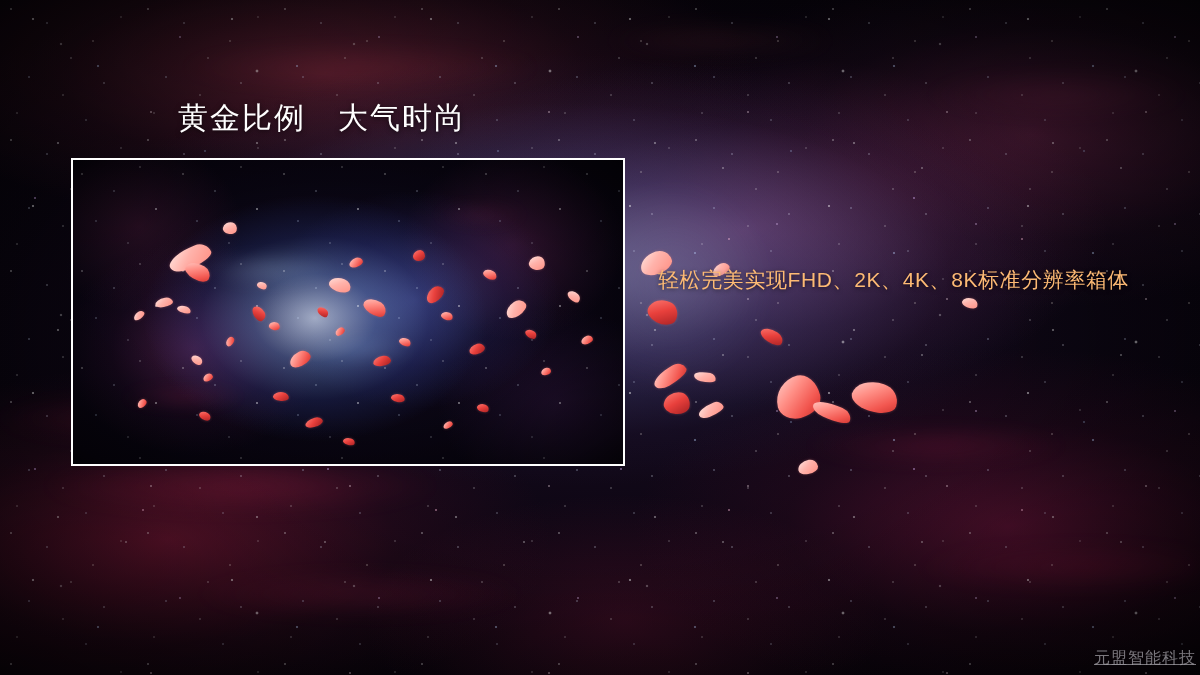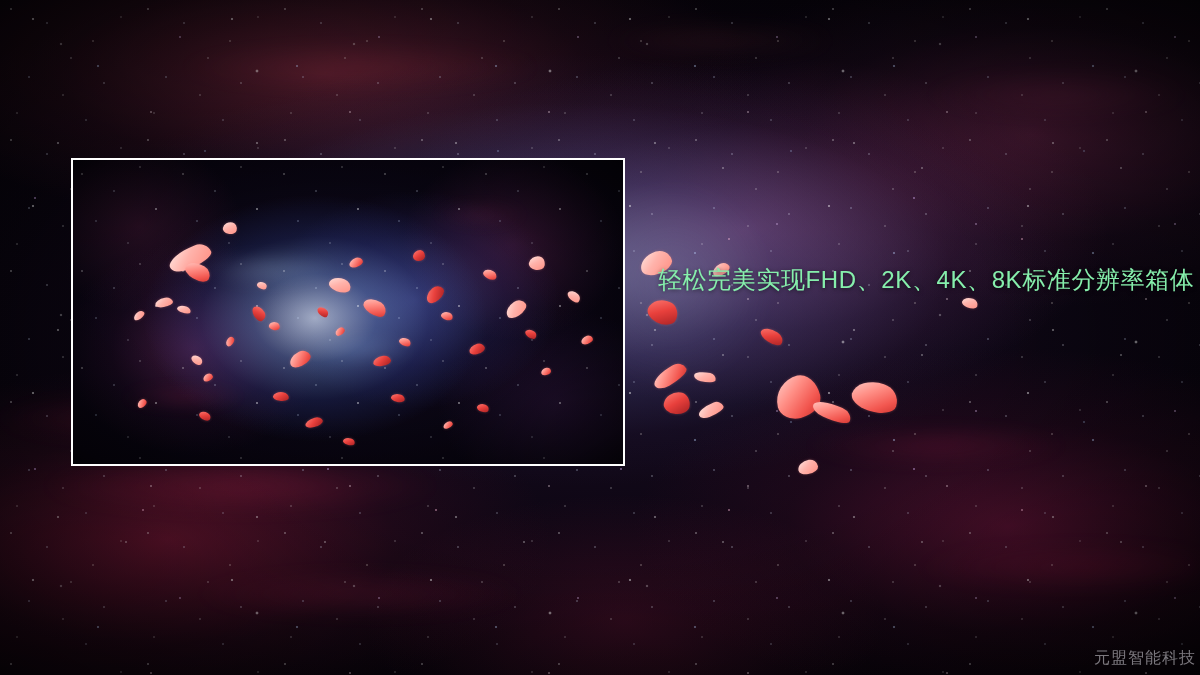--- a/index.html
+++ b/index.html
@@ -190,36 +190,37 @@
     text-shadow: 0 1px 5px rgba(0,0,0,0.65);
   }
 
   #body-copy {
     position: absolute;
     left: 658px;
     top: 258px;
     width: 500px;
   }
   .body-line {
-    color: #86efac;
-    font-size: 24px;
+    color: #fdba74;
+    font-size: 21px;
     line-height: 43px;
     letter-spacing: 0.6px;
     white-space: nowrap;
     text-shadow: 0 1px 4px rgba(0,0,0,0.60);
   }
 
   #watermark {
     position: absolute;
     right: 4px;
     bottom: 6px;
     font-size: 16px;
     letter-spacing: 1px;
     color: rgba(168,165,172,0.72);
     white-space: nowrap;
+    text-decoration: underline;
   }
 </style>
 </head>
 <body>
 
 <div id="slide">
 
   <div class="bg-layer bg-base"></div>
   <div class="bg-layer bg-wisps"></div>
   <div class="bg-layer bg-core-glow"></div>
@@ -237,20 +238,21 @@
       <div class="petal pale slim" style="left: 698px; top: 404px; width: 26px; height: 12px; transform: rotate(-22deg);"></div>
       <div class="petal" style="left: 776px; top: 376px; width: 44px; height: 42px; transform: rotate(-14deg);"></div>
       <div class="petal slim" style="left: 812px; top: 404px; width: 40px; height: 16px; transform: rotate(24deg);"></div>
       <div class="petal" style="left: 852px; top: 382px; width: 46px; height: 30px; transform: rotate(18deg);"></div>
       <div class="petal pale" style="left: 798px; top: 460px; width: 20px; height: 14px; transform: rotate(-10deg);"></div>
       <div class="petal deep" style="left: 760px; top: 330px; width: 24px; height: 13px; transform: rotate(34deg);"></div>
       <div class="petal pale" style="left: 712px; top: 264px; width: 18px; height: 11px; transform: rotate(-26deg);"></div>
       <div class="petal pale" style="left: 962px; top: 298px; width: 16px; height: 10px; transform: rotate(20deg);"></div>
     </div>
 
+  <div id="title">黄金比例　大气时尚</div>
 
   <div id="image-panel">
     <div class="panel-inner panel-neb"></div>
     <div class="panel-inner panel-wisp"></div>
     <div class="panel-inner panel-stars"></div>
     <div class="panel-inner panel-vignette"></div>
     <div class="panel-inner" id="petals-inside">
         <div class="petal pale slim" style="left: 95px; top: 88px; width: 44px; height: 20px; transform: rotate(-22deg);"></div>
         <div class="petal" style="left: 112px; top: 104px; width: 26px; height: 16px; transform: rotate(30deg);"></div>
         <div class="petal pale" style="left: 82px; top: 138px; width: 18px; height: 9px; transform: rotate(-10deg);"></div>

